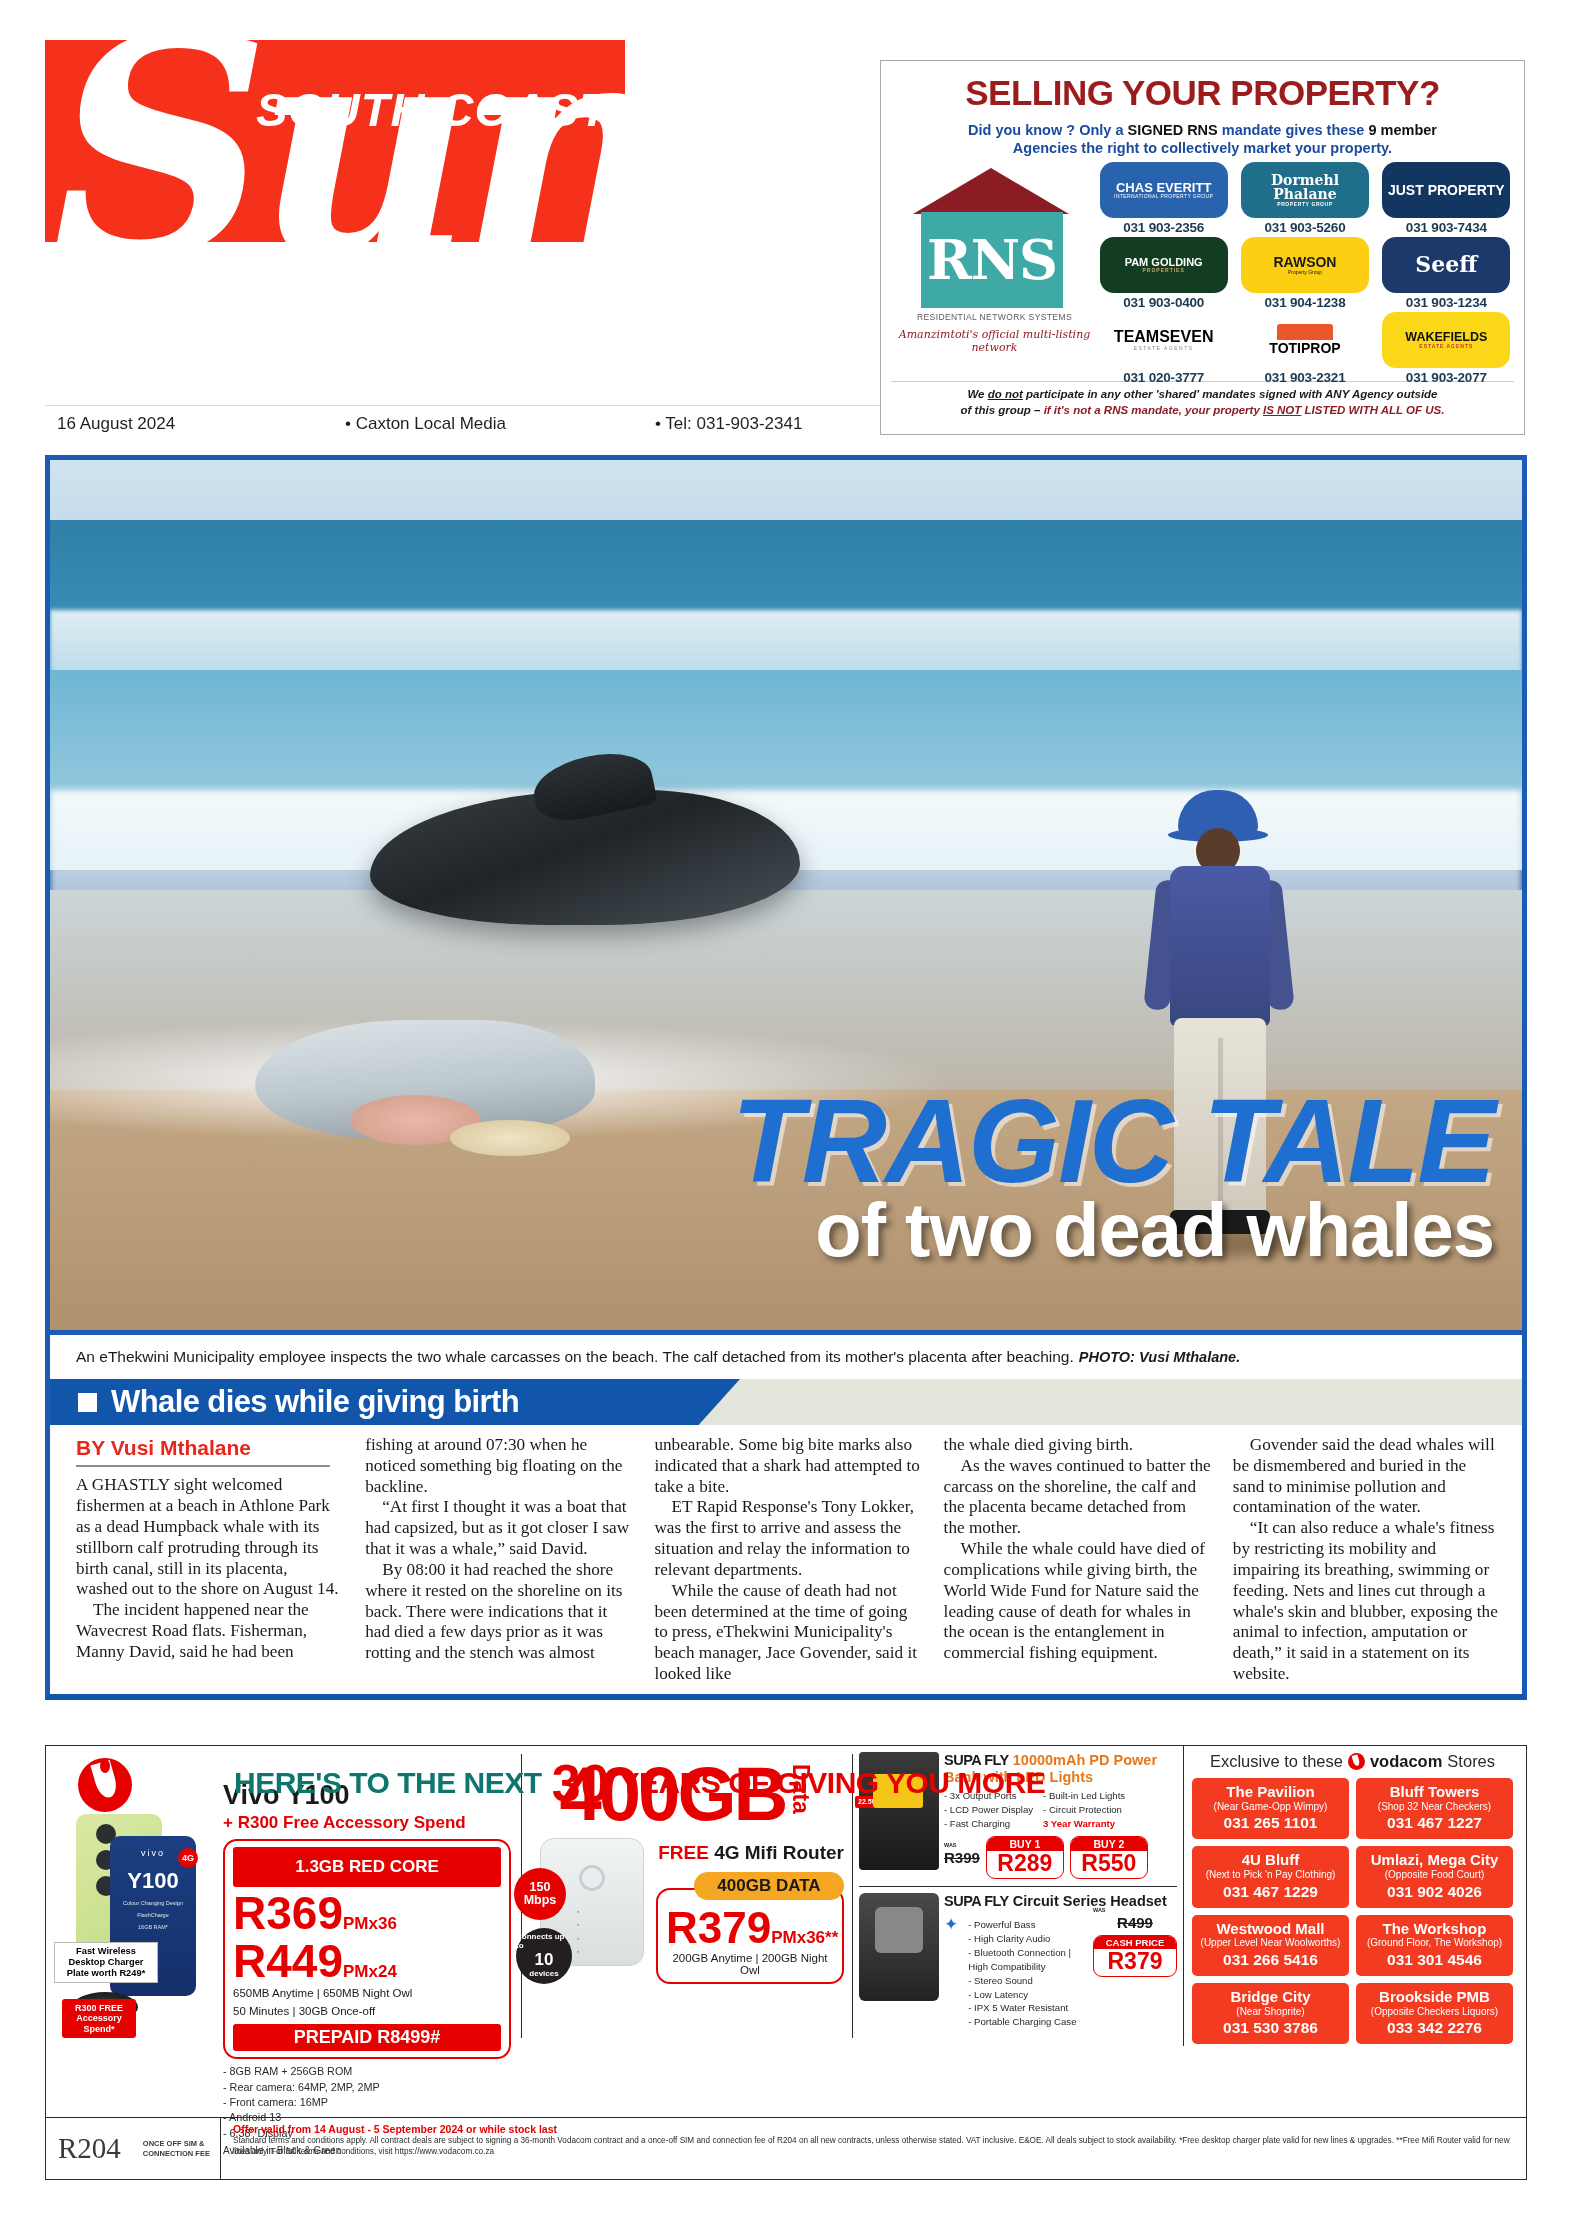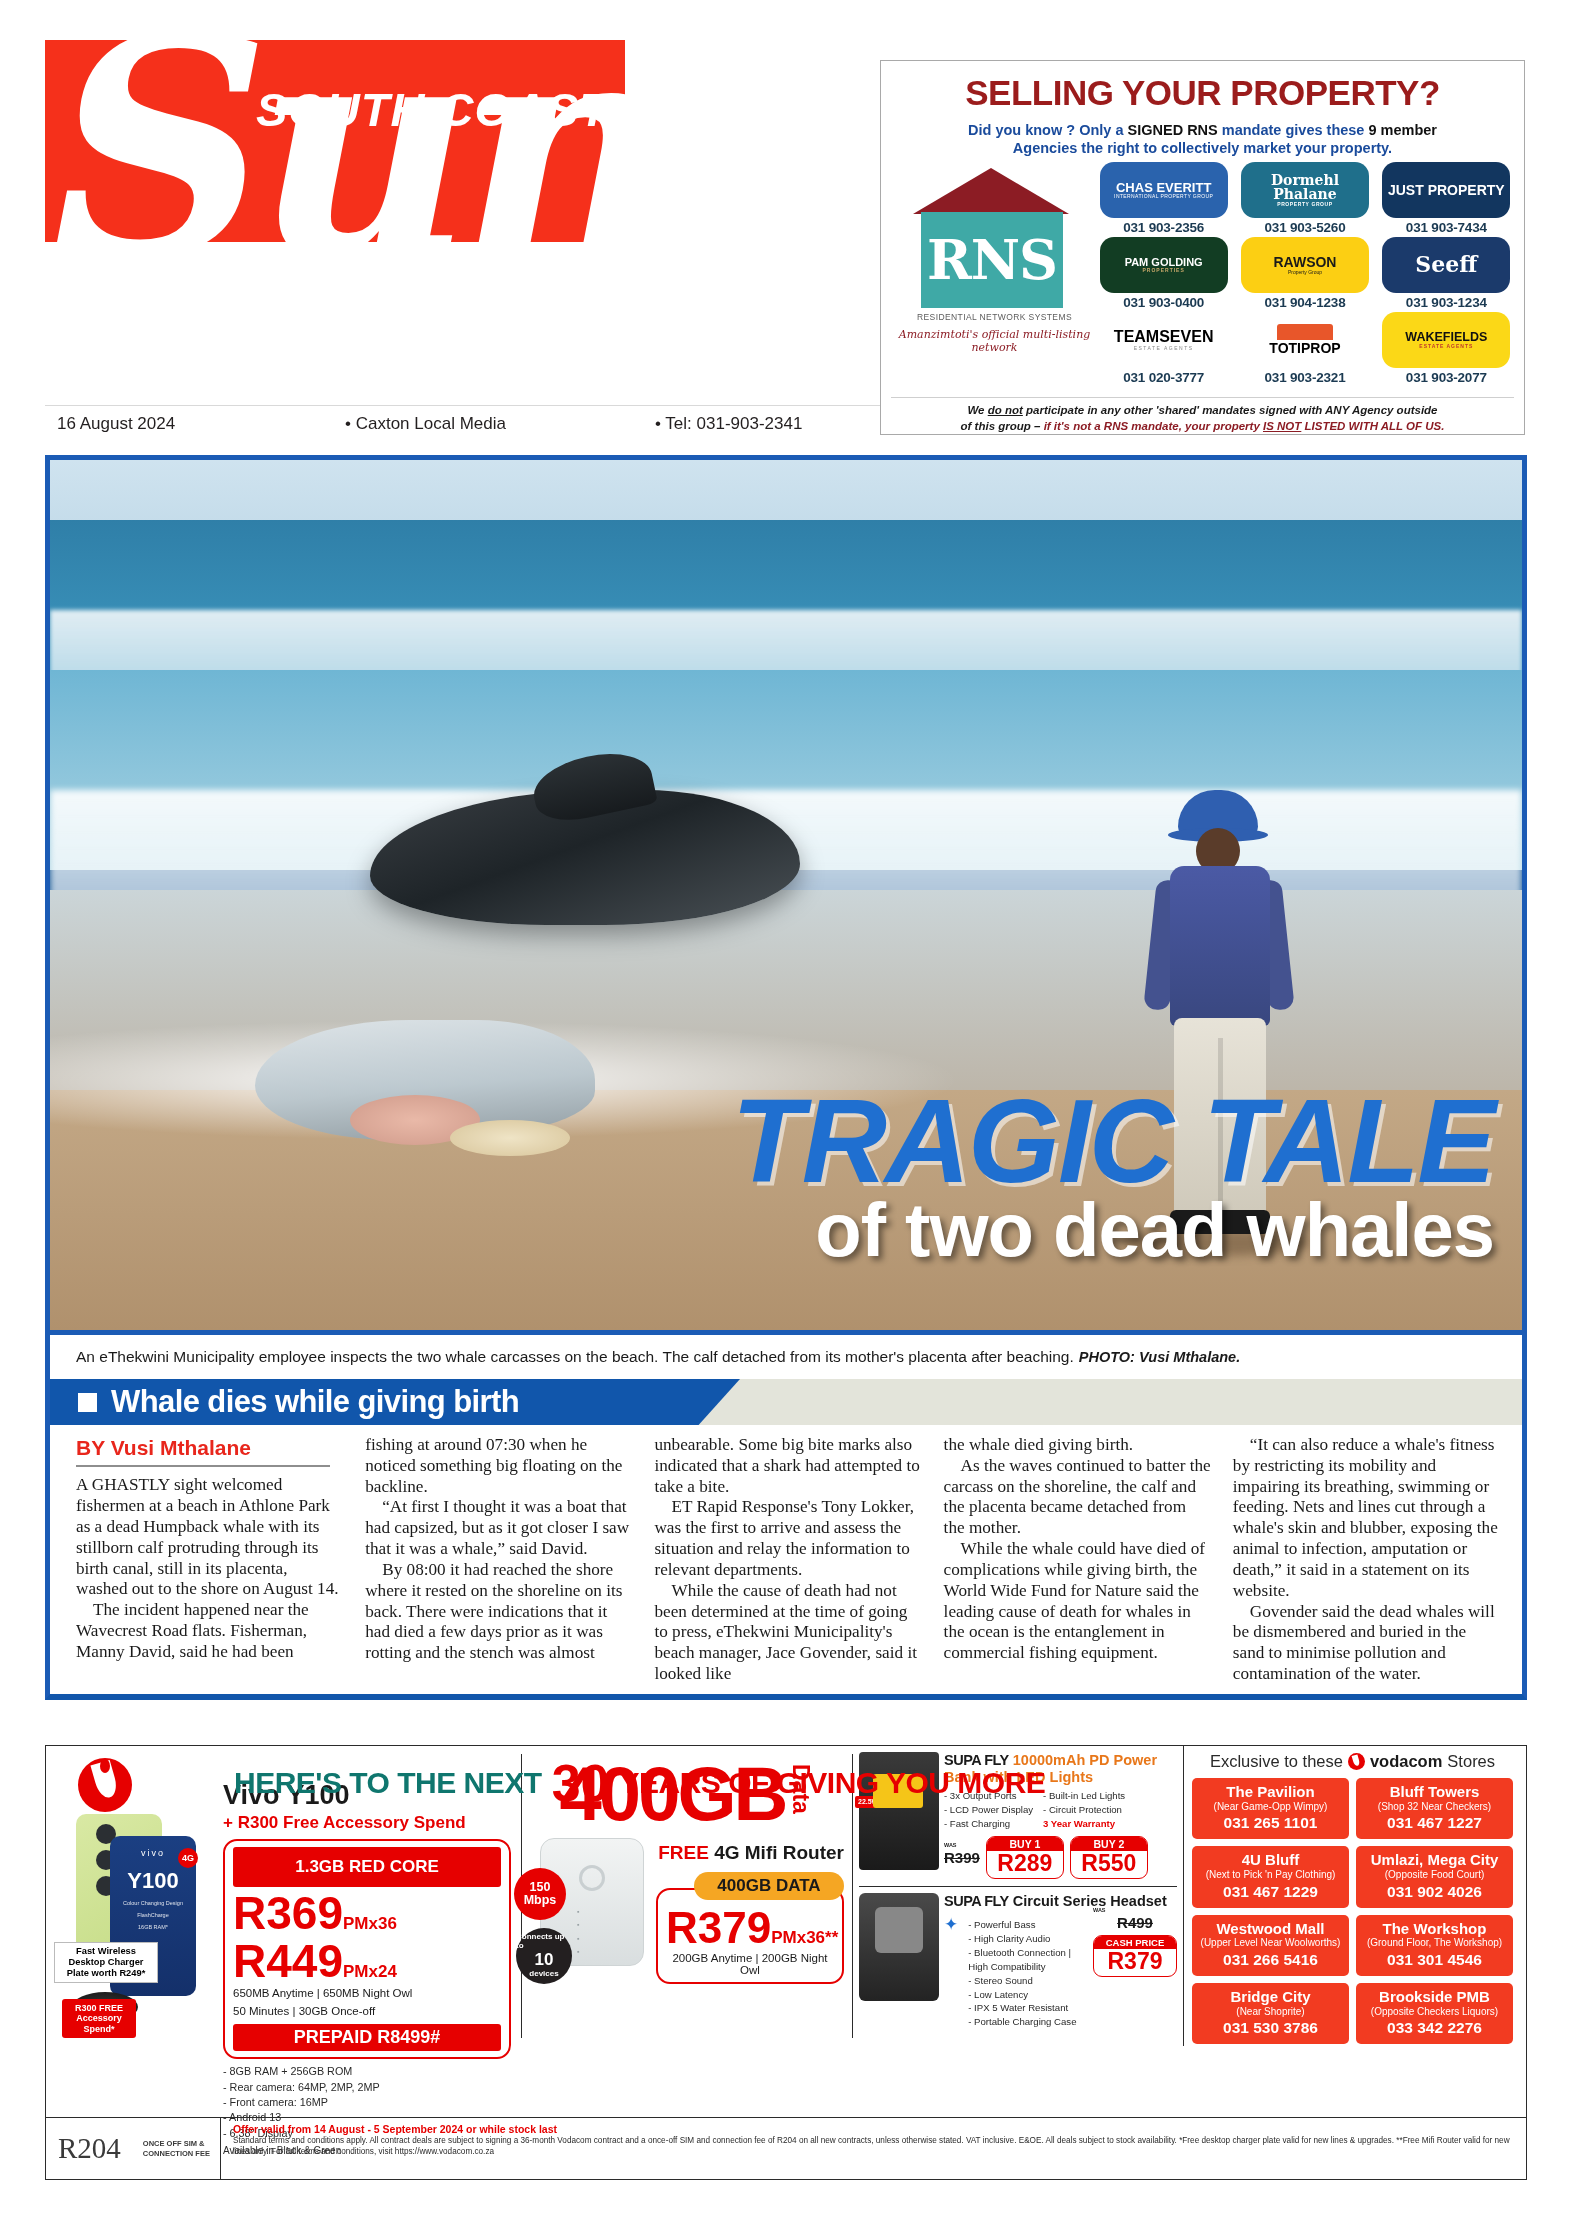--- a/index.html
+++ b/index.html
@@ -92,21 +92,21 @@
   .b-raw .s { font-size: 5px; font-weight: normal;}
   .b-seeff { background: #1b3a6b; color: #fff; font-size: 22px; font-family: "DejaVu Serif", serif;}
   .b-team { background: #fff; font-size: 16px; flex-direction: column;}
   .b-team .s { font-size: 5px; color: #888; letter-spacing: 1.5px; font-weight: normal;}
   .b-toti { background: #fff; font-size: 14px; flex-direction: column;}
   .b-toti .roof { width: 56px; height: 16px; background: #e8562a; border-radius: 3px 3px 0 0; margin-bottom: 1px;}
   .b-wake { background: #fbd817; color: #111; font-size: 12.5px; flex-direction: column;}
   .b-wake .s { font-size: 5px; color: #c0392b; letter-spacing: 1px;}
 
   .rns-foot {
-    border-top: 1px solid #cfcfcf; margin-top: 20px; padding-top: 5px;
+    border-top: 1px solid #cfcfcf; margin-top: 4px; padding-top: 5px;
     text-align: center; font-size: 11.5px; font-weight: bold; font-style: italic; color: #1a1a1a; line-height: 1.35;
   }
   .rns-foot .red { color: #8c1c24; }
   .rns-foot u { text-decoration: underline; }
 
   
   .hero-wrap {
     position: absolute; left: 45px; top: 455px; width: 1482px; height: 880px;
     border: 5px solid #1b5bb5; background: #0a4f8f; overflow: hidden;
   }
@@ -487,22 +487,22 @@
       <p>unbearable. Some big bite marks also indicated that a shark had attempted to take a bite.</p>
       <p class="ind">ET Rapid Response's Tony Lokker, was the first to arrive and assess the situation and relay the information to relevant departments.</p>
       <p class="ind">While the cause of death had not been determined at the time of going to press, eThekwini Municipality's beach manager, Jace Govender, said it looked like</p>
     </div>
     <div class="col">
       <p>the whale died giving birth.</p>
       <p class="ind">As the waves continued to batter the carcass on the shoreline, the calf and the placenta became detached from the mother.</p>
       <p class="ind">While the whale could have died of complications while giving birth, the World Wide Fund for Nature said the leading cause of death for whales in the ocean is the entanglement in commercial fishing equipment.</p>
     </div>
     <div class="col">
+      <p class="ind">Govender said the dead whales will be dismembered and buried in the sand to minimise pollution and contamination of the water.</p>
       <p class="ind">“It can also reduce a whale's fitness by restricting its mobility and impairing its breathing, swimming or feeding. Nets and lines cut through a whale's skin and blubber, exposing the animal to infection, amputation or death,” it said in a statement on its website.</p>
-      <p class="ind">Govender said the dead whales will be dismembered and buried in the sand to minimise pollution and contamination of the water.</p>
     </div>
   </div>
 
   <div class="vod-ad">
     <div class="vod-top">
 
       <div class="vcol1">
         <div class="vodafone-logo"></div>
         <div class="phone-img">
           <div class="ph-back">

